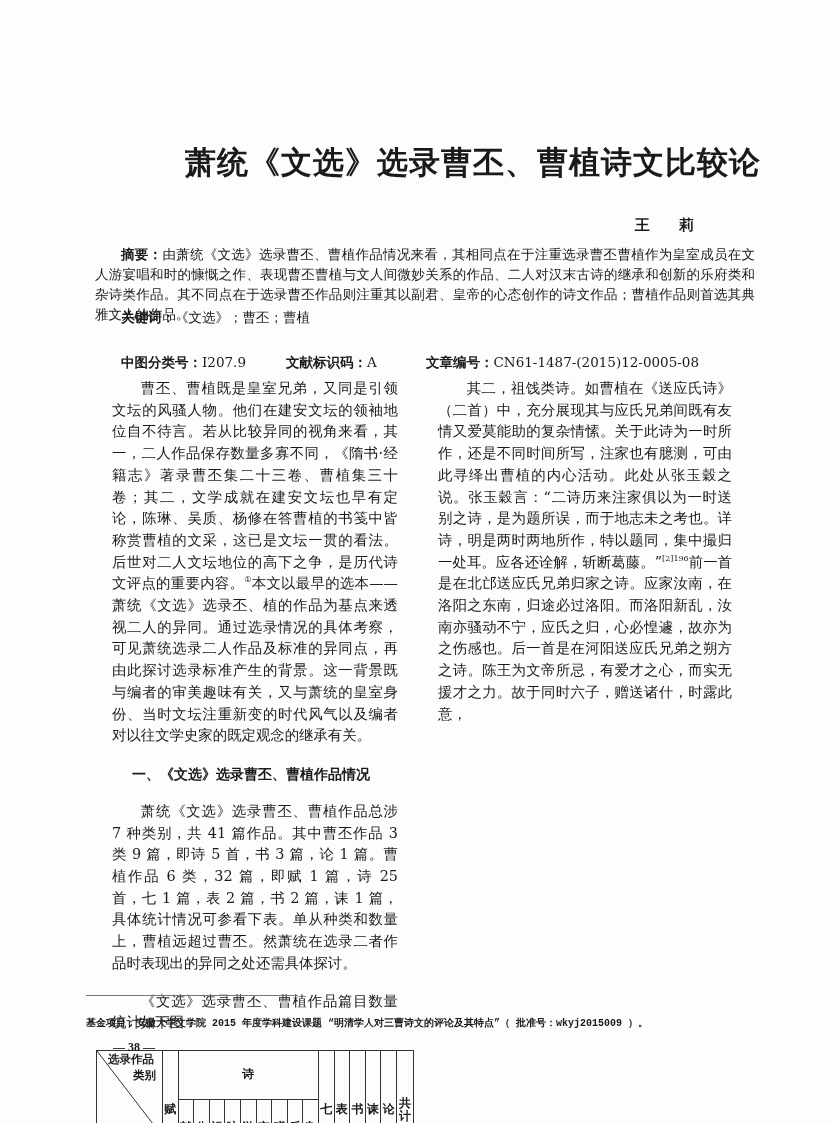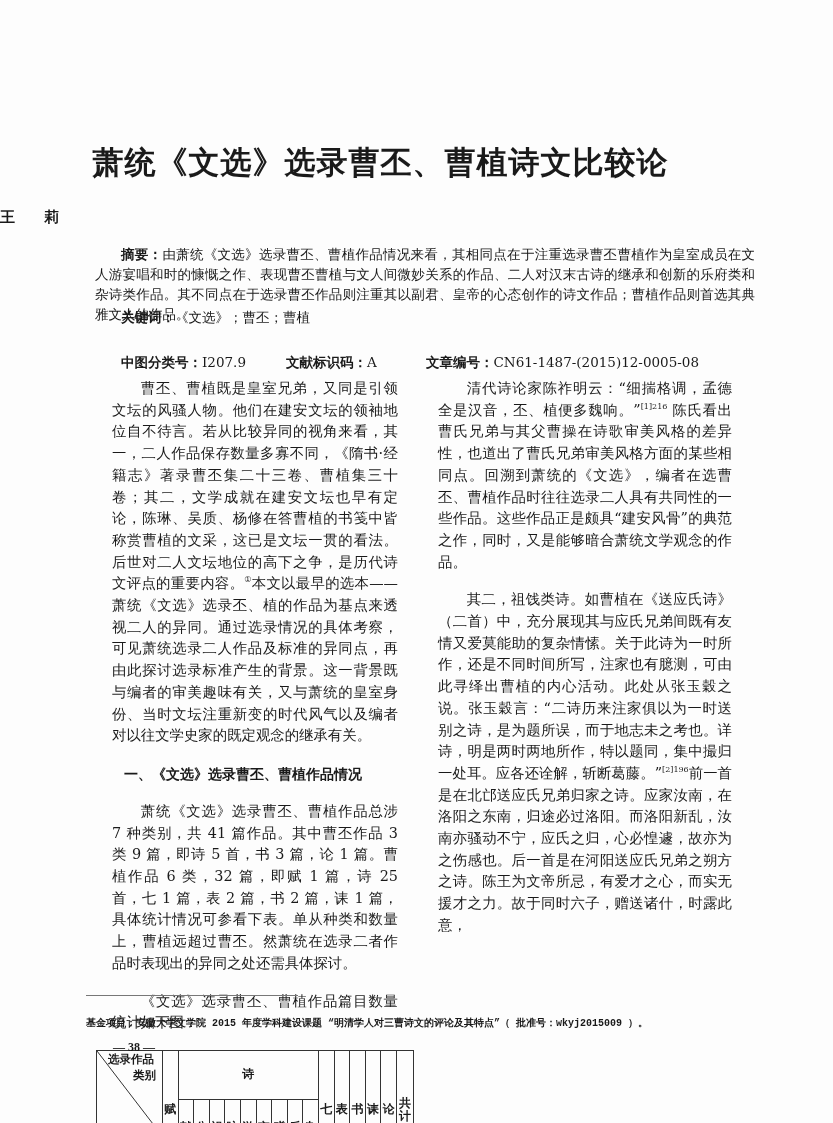--- a/index.html
+++ b/index.html
@@ -1,32 +1,32 @@
 <!DOCTYPE html>
 <html><head>
 <meta charset="utf-8">
 <style>
   html, body { margin: 0; padding: 0; background: #fdfdfd; }
   body { width: 833px; height: 1123px; position: relative; overflow: hidden;
          font-family: "DejaVu Serif", "Liberation Serif", serif; color: #1a1a1a; }
-  .title { position: absolute; top: 142px; left: 0; width: 761px; text-align: center;
+  .title { position: absolute; top: 142px; left: 0; width: 761px; text-align: right;
            font-family: "DejaVu Sans", sans-serif; font-weight: bold; font-size: 31px; letter-spacing: 1px; }
-  .author { position: absolute; top: 208px; left: 0; width: 706px; text-align: left;
+  .author { position: absolute; top: 216px; left: 0; width: 706px; text-align: right;
             font-size: 15px; font-weight: bold; letter-spacing: 12px; }
   .abstract { position: absolute; top: 228px; left: 95px; width: 660px; font-size: 13.5px;
               line-height: 20px; text-align: justify; text-indent: 26px; margin-top: 16px; }
   .abstract .lbl, .kw .lbl, .meta .lbl { font-family: "DejaVu Sans", sans-serif; font-weight: bold; text-align: center; }
   .kw { position: absolute; top: 309px; left: 121px; font-size: 13.5px; }
   .meta { position: absolute; top: 330px; left: 121px; font-size: 13.5px; width: 640px; }
   .meta span.item { position: absolute; white-space: nowrap; margin-top: 24px; }
   .col { position: absolute; top: 362px; width: 318px; font-size: 14.4px; line-height: 21.7px; text-align: justify; }
   .col.left { left: 96px; }
   .col.right { left: 422px; width: 326px; }
   .col p { margin: 16px; text-indent: 2em; }
-  .col h3 { margin: 0; font-family: "DejaVu Sans", sans-serif; font-size: 14px; font-weight: bold; text-indent: 2em; line-height: 22px; }
+  .col h3 { margin: 8px; font-family: "DejaVu Sans", sans-serif; font-size: 14px; font-weight: bold; text-indent: 2em; line-height: 22px; }
   .col .sub { font-family: "DejaVu Serif", serif; }
   sup { font-size: 8px; line-height: 0; }
   .tbl-caption { text-indent: 1.5em; }
   table.stats { border-collapse: collapse; width: 318px; margin: 2px 0 0 0; font-size: 12px; font-family: "DejaVu Sans", sans-serif; table-layout: fixed; }
   table.stats td { border: 1px solid #333; text-align: center; padding: 16px; line-height: 13px; font-weight: bold; }
   table.stats td.diag { position: relative; height: 86px; width: 68px; text-align: left; font-weight: bold; font-size: 11.5px; }
   table.stats td.diag svg { position: absolute; left: 0; top: 0; }
   table.stats td.diag .d1 { position: absolute; right: 8px; top: 2px; }
   table.stats td.diag .d2 { position: absolute; right: 6px; top: 18px; }
   table.stats td.diag .d3 { position: absolute; left: 4px; bottom: 0; }
@@ -136,19 +136,18 @@
           <td>1</td>
           <td>0</td>
           <td>32</td>
         </tr>
   </tbody>
     </table>
   <div class="section2">二、《文选》收入丕、植作品的共性及其选录标准</div>
 </div>
 
 <div class="col right">
-  <p><span>清代诗论家陈祚明云：“细揣格调，孟德全是汉音，丕、植便多魏响。”</span><sup>[1]216</sup><span> 陈氏看出曹氏兄弟与其父曹操在诗歌审美风格的差异性，也道出了曹氏兄弟审美风格方面的某些相同点。回溯到萧统的《文选》，编者在选曹丕、曹植作品时往往选录二人具有共同性的一些作品。这些作品正是颇具“建安风骨”的典范之作，同时，又是能够暗合萧统文学观念的作品。</span></p>
   <p><span>其二，祖饯类诗。如曹植在《送应氏诗》（二首）中，充分展现其与应氏兄弟间既有友情又爱莫能助的复杂情愫。关于此诗为一时所作，还是不同时间所写，注家也有臆测，可由此寻绎出曹植的内心活动。此处从张玉穀之说。张玉穀言：“二诗历来注家俱以为一时送别之诗，是为题所误，而于地志未之考也。详诗，明是两时两地所作，特以题同，集中撮归一处耳。应各还诠解，斩断葛藤。”</span><sup>[2]196</sup><span>前一首是在北邙送应氏兄弟归家之诗。应家汝南，在洛阳之东南，归途必过洛阳。而洛阳新乱，汝南亦骚动不宁，应氏之归，心必惶遽，故亦为之伤感也。后一首是在河阳送应氏兄弟之朔方之诗。陈王为文帝所忌，有爱才之心，而实无援才之力。故于同时六子，赠送诸什，时露此意，</span></p>
 </div>
 
 <div class="footrule"></div>
 <div class="fund"><span>基金项目：</span><span>安徽大学文学院 2015 年度学科建设课题 “明清学人对三曹诗文的评论及其特点”（ 批准号：wkyj2015009 ）。</span></div>
 <div class="pageno">— 38 —</div>
 
 </body></html>

